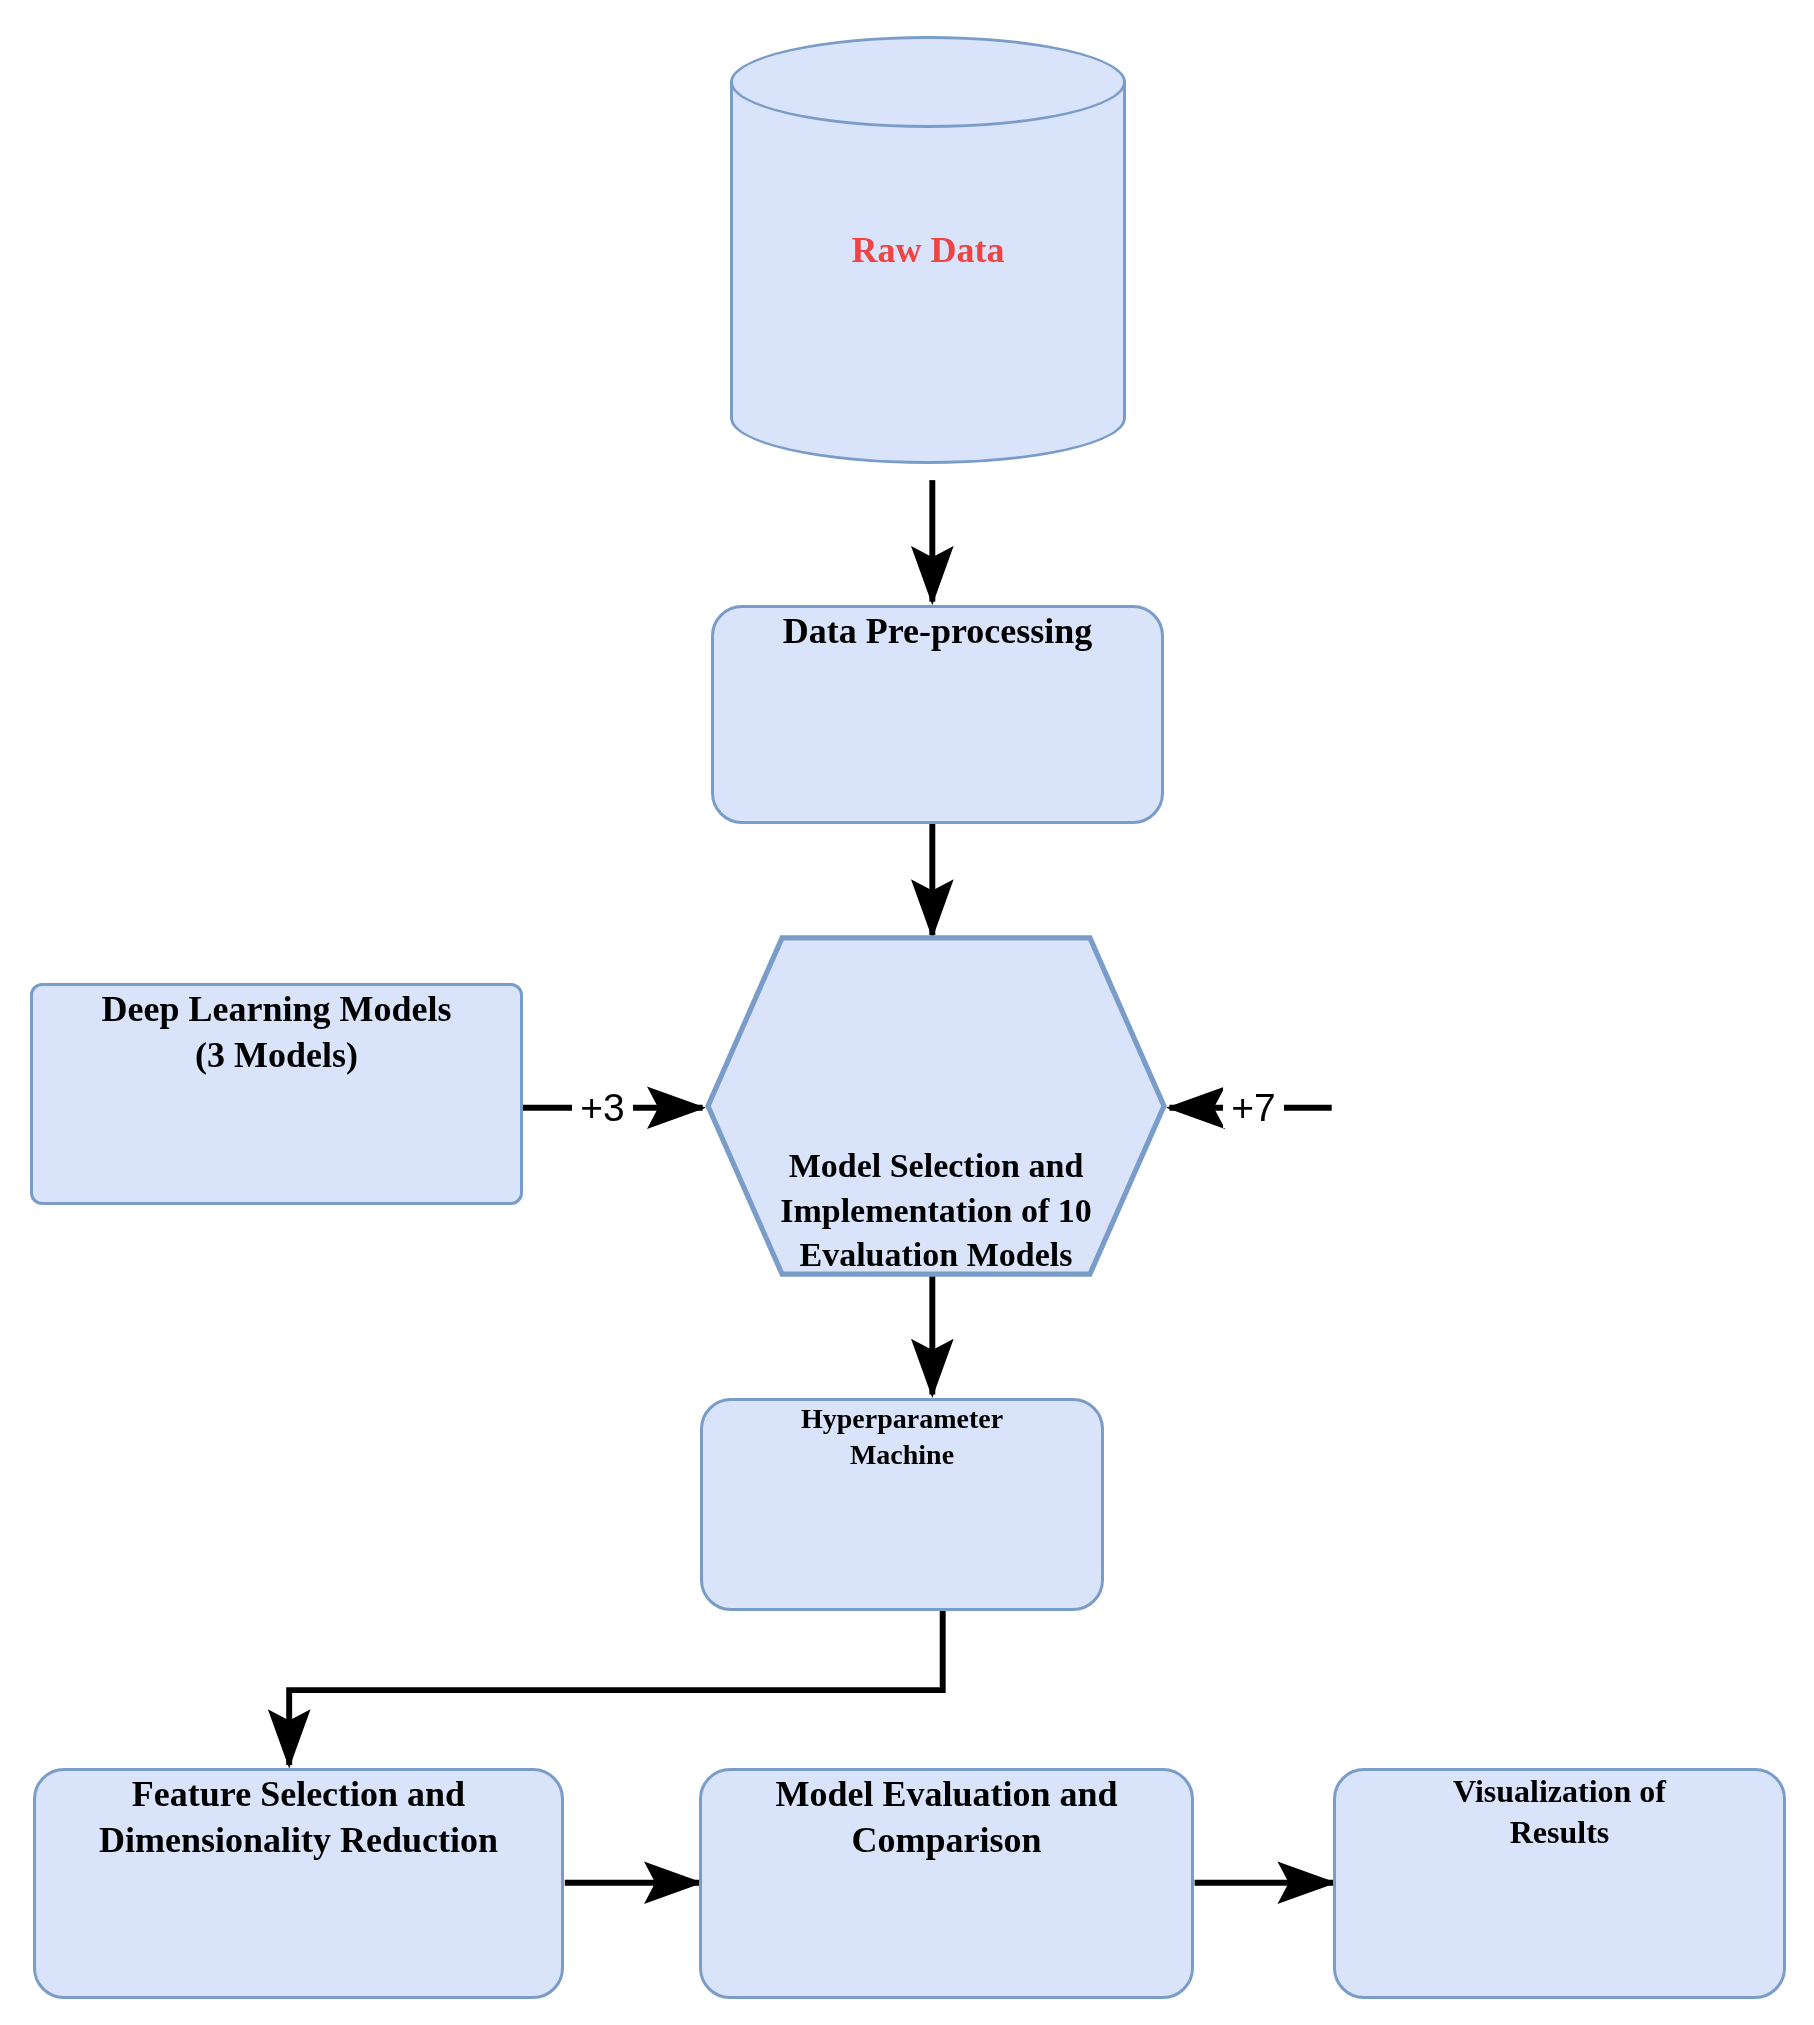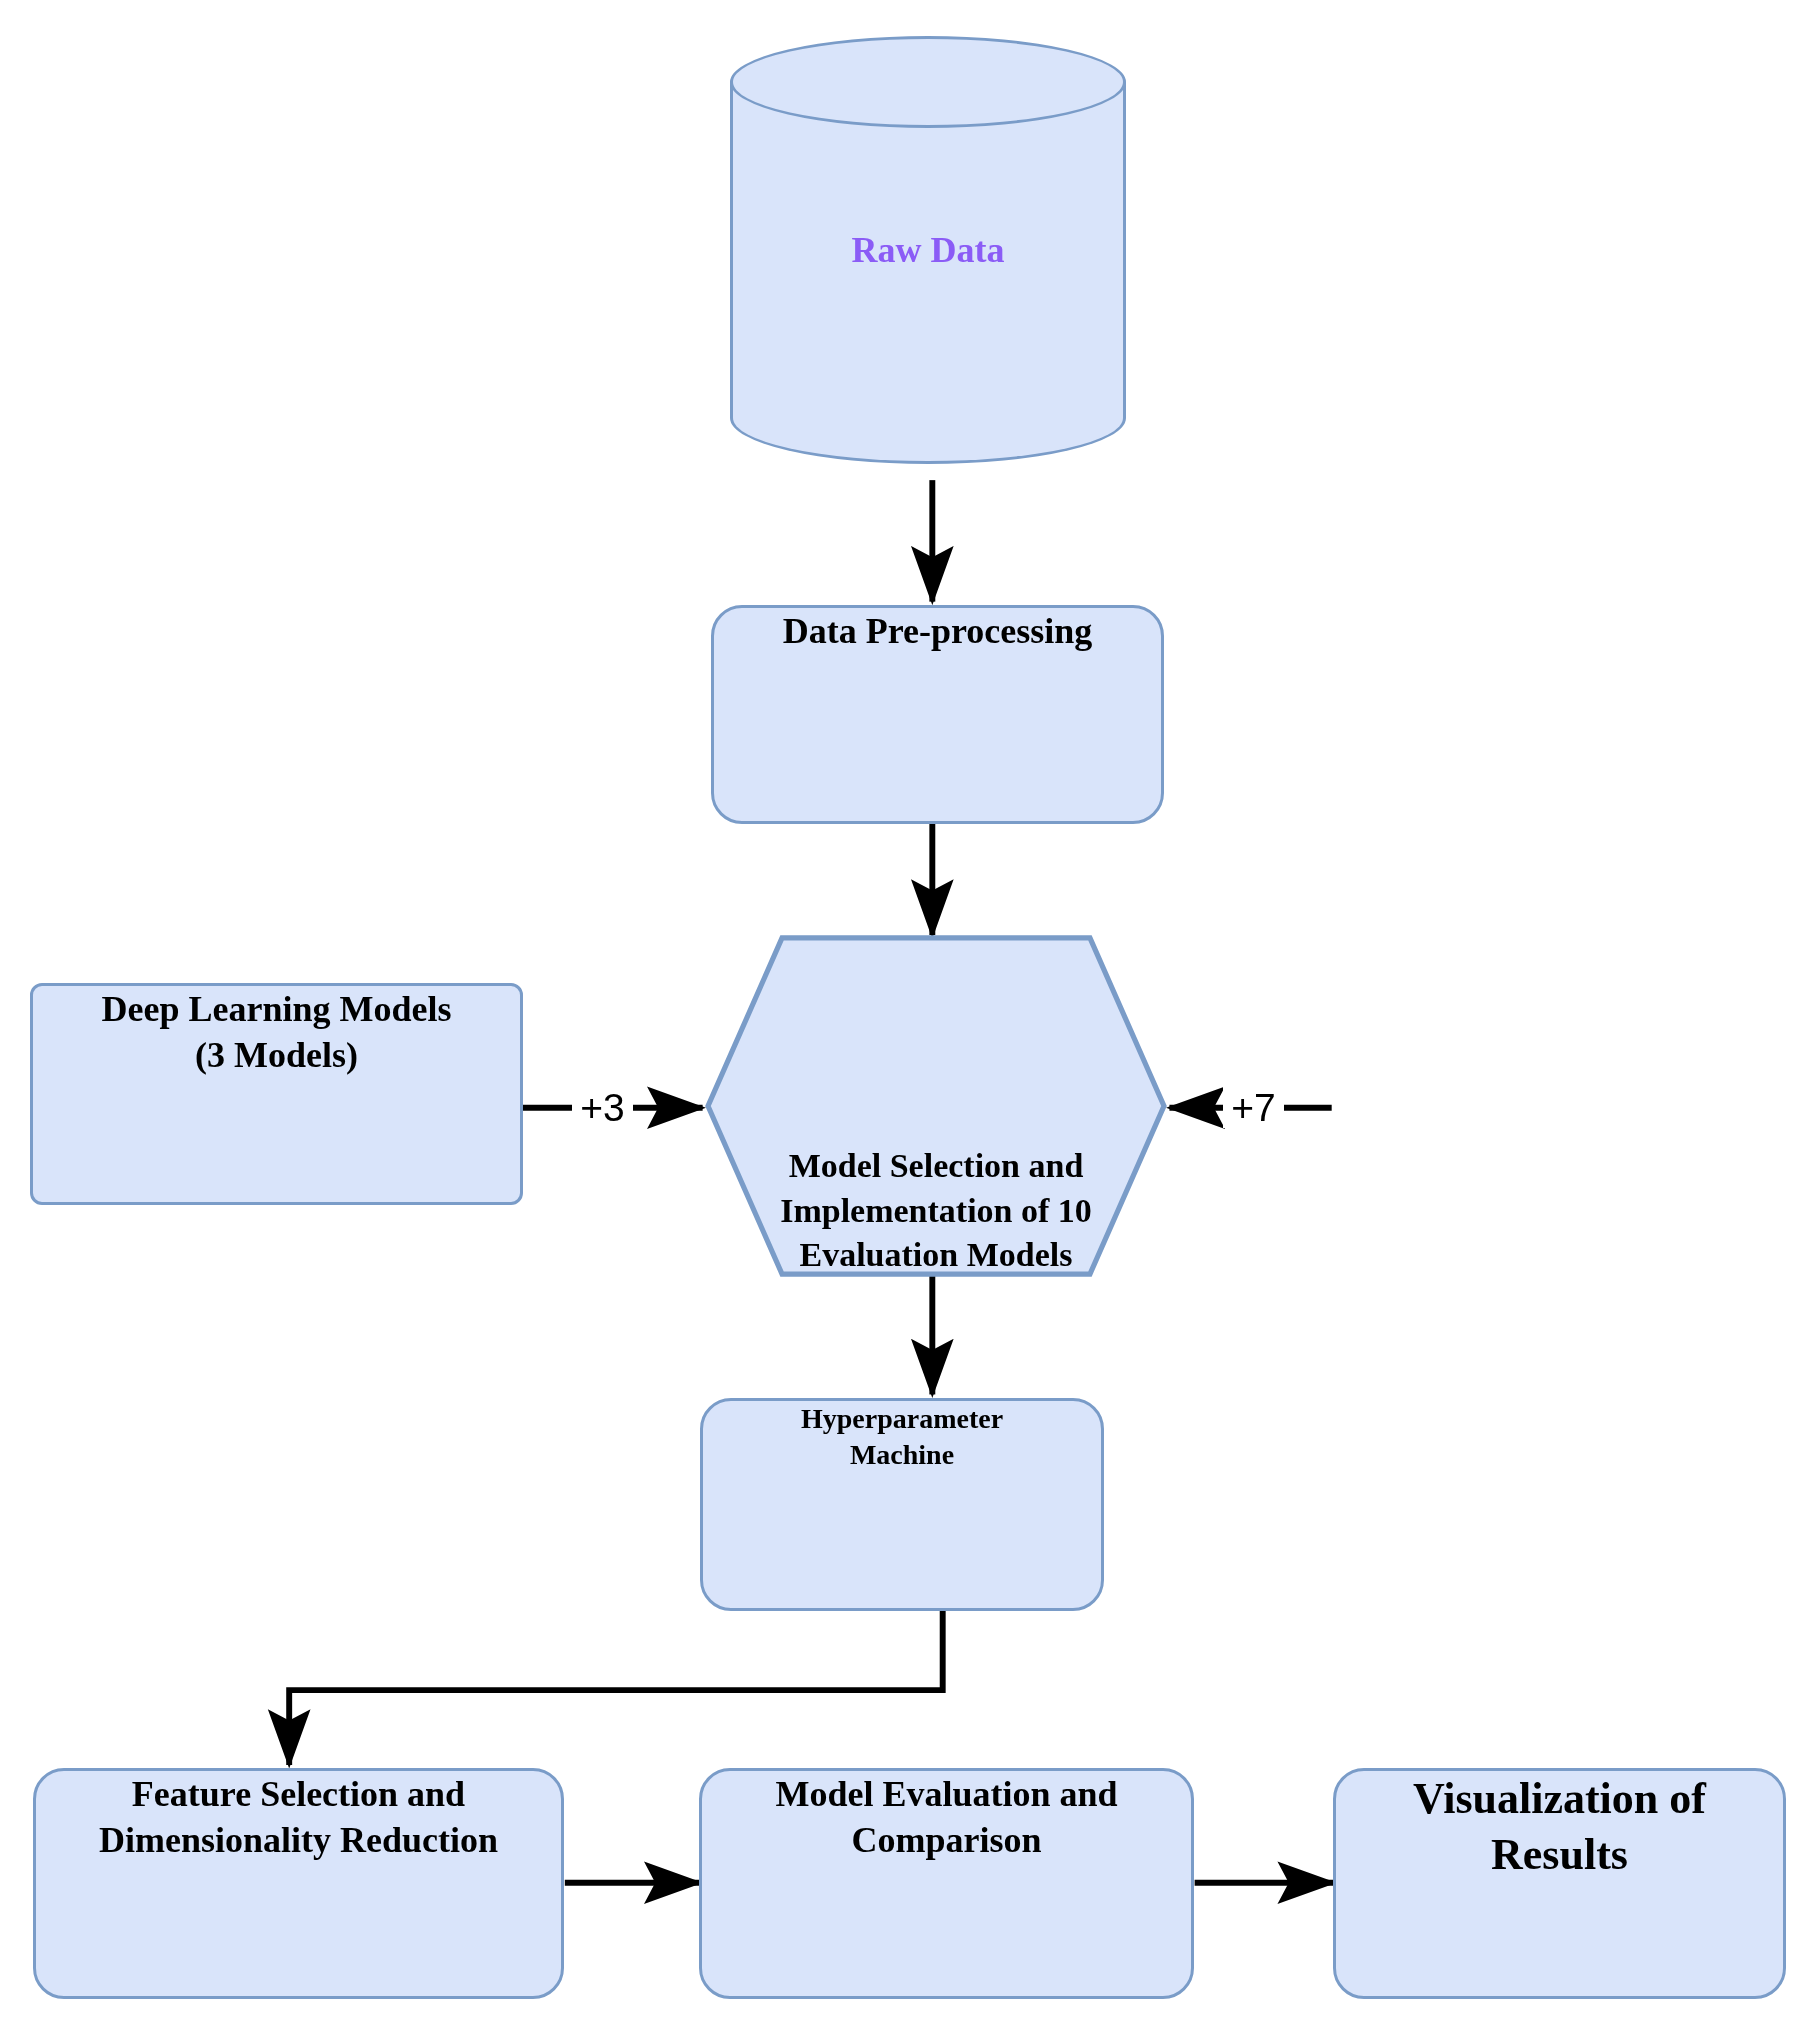--- a/index.html
+++ b/index.html
@@ -83,21 +83,21 @@
     position: absolute;
     left: 0;
     right: 0;
     top: 0;
     bottom: 0;
     display: flex;
     align-items: center;
     justify-content: center;
     font-weight: bold;
     text-align: center;
-    color: #8b5cf6;
+    color: #ef4444;
     z-index: 4;
   }
   
   .hex-wrap {
     position: absolute;
     z-index: 2;
   }
   .hex-svg {
     position: absolute;
     left: 0;
@@ -220,21 +220,21 @@
     </span>
   </div>
 
   <div class="node node-rect rounded" style="left:699px; top:1768px; width:495px; height:231px; font-size:36px;">
     <span>
       <span>Model Evaluation and</span><br>
       <span>Comparison</span>
     </span>
   </div>
 
-  <div class="node node-rect rounded" style="left:1333px; top:1768px; width:453px; height:231px; font-size:44px;">
+  <div class="node node-rect rounded" style="left:1333px; top:1768px; width:453px; height:231px; font-size:32px;">
     <span>
       <span>Visualization of</span><br>
       <span>Results</span>
     </span>
   </div>
 
   <div class="edge-label" style="left:572px; top:1086px; width:55px; font-size:39px;">+3</div>
 
   <div class="edge-label" style="left:1223px; top:1086px; width:55px; font-size:39px;">+7</div>
 

